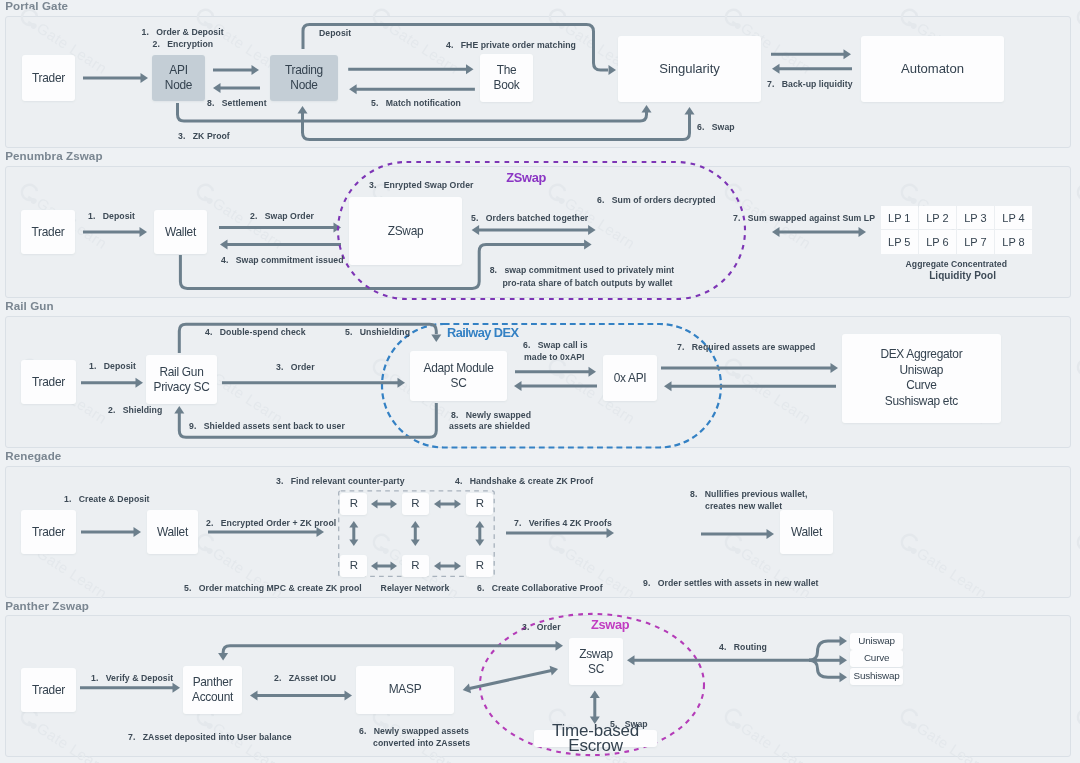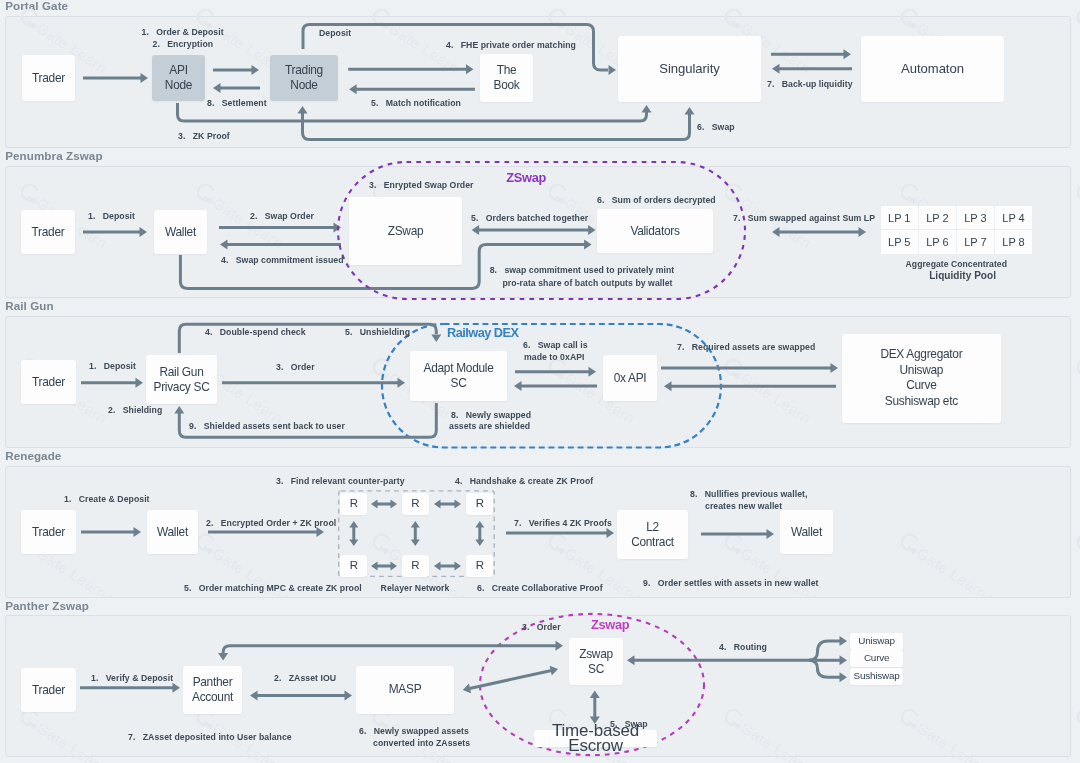--- a/index.html
+++ b/index.html
@@ -534,23 +534,20 @@
 
   <div class="node" style="left:21px;top:210px;width:54px;height:44px">
       <span>Trader</span>
     </div>
   <div class="node" style="left:154px;top:210px;width:53px;height:44px">
       <span>Wallet</span>
     </div>
   <div class="node" style="left:349px;top:197px;width:113px;height:68px">
       <span>ZSwap</span>
     </div>
-  <div class="node" style="left:597px;top:209px;width:116px;height:44px">
-      <span>Validators</span>
-    </div>
 
   <div class="grp-lbl" style="left:506.3px;top:171.3px;color:#8b35c4">ZSwap</div>
 
   <div id="lp-grid" style="position: absolute; left: 880.7px; top: 206.3px; z-index: 5; display: grid; grid-template-columns: repeat(4, 37.2px); grid-template-rows: repeat(2, 23.2px); gap: 0.9px;">
       <div class="lpcell">LP 1</div>
       <div class="lpcell">LP 2</div>
       <div class="lpcell">LP 3</div>
       <div class="lpcell">LP 4</div>
       <div class="lpcell">LP 5</div>
       <div class="lpcell">LP 6</div>
@@ -642,23 +639,20 @@
     </svg>
 
   <div class="sect-title" style="left:5.2px;top:450.2px">Renegade</div>
   <div class="panel" style="top:466px"></div>
 
   <div class="node" style="left:21px;top:510px;width:55px;height:44px">
       <span>Trader</span>
     </div>
   <div class="node" style="left:147px;top:510px;width:51px;height:44px">
       <span>Wallet</span>
-    </div>
-  <div class="node" style="left:617px;top:510px;width:71px;height:49px">
-      <span><span>L2</span><br><span>Contract</span></span>
     </div>
   <div class="node" style="left:780px;top:510px;width:53px;height:44px">
       <span>Wallet</span>
     </div>
 
   <div id="relayer-grid" style="position: absolute;">
       <div class="node" style="left: 340.3px; top: 493px; width: 27px; height: 21.5px; font-size: 11.5px;">R</div>
       <div class="node" style="left: 401.7px; top: 493px; width: 27px; height: 21.5px; font-size: 11.5px;">R</div>
       <div class="node" style="left: 466.3px; top: 493px; width: 27px; height: 21.5px; font-size: 11.5px;">R</div>
       <div class="node" style="left: 340.3px; top: 555px; width: 27px; height: 21.5px; font-size: 11.5px;">R</div>

